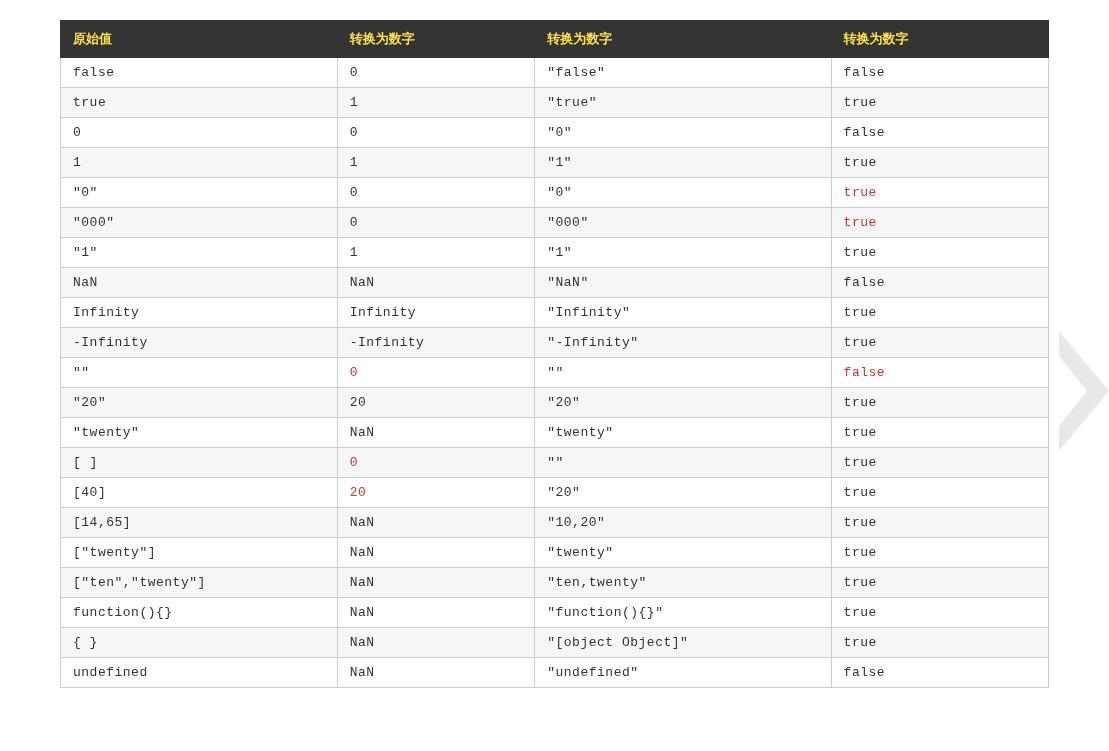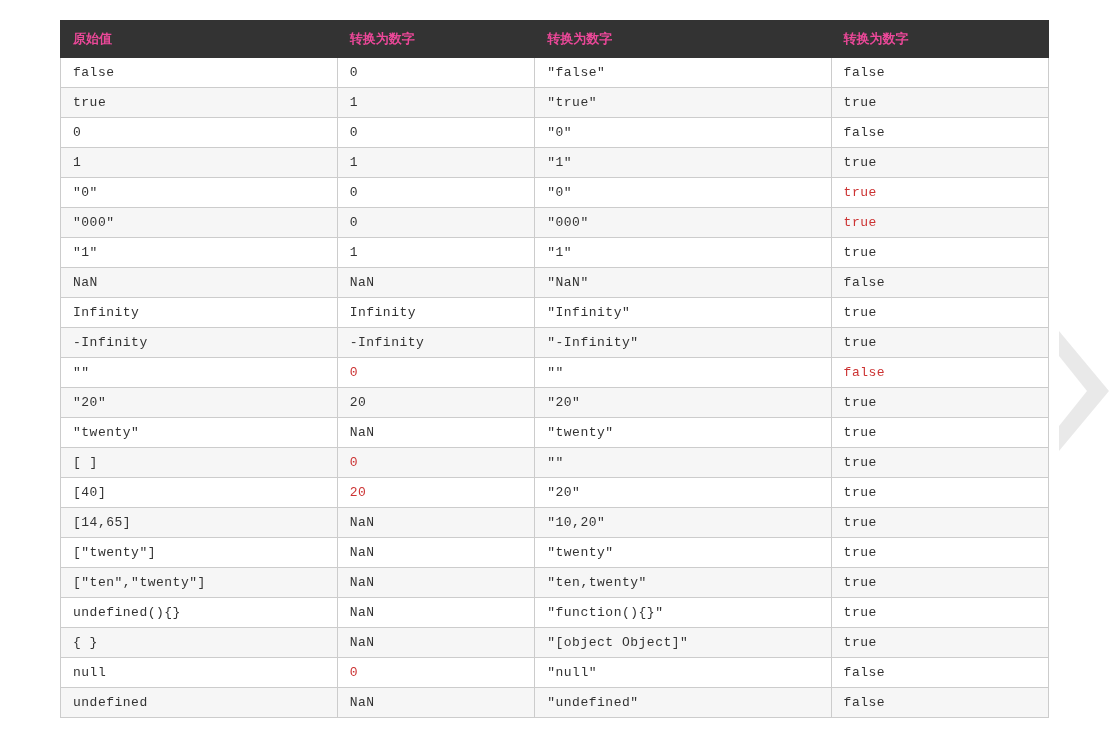--- a/index.html
+++ b/index.html
@@ -17,21 +17,21 @@
     padding: 20px 60px 30px 60px;
     position: relative;
   }
   table {
     width: 100%;
     border-collapse: collapse;
     table-layout: fixed;
   }
   thead th {
     background: #333333;
-    color: #ec4899;
+    color: #fde047;
     font-weight: bold;
     text-align: left;
     padding: 9px 12px;
     font-size: 13px;
     border: 1px solid #333;
   }
   tbody td {
     border: 1px solid #cccccc;
     padding: 6px 12px;
     color: #333;
@@ -185,36 +185,30 @@
           <td class="mono">"twenty"</td>
           <td class="mono">true</td>
         </tr>
         <tr>
           <td class="mono">["ten","twenty"]</td>
           <td class="mono">NaN</td>
           <td class="mono">"ten,twenty"</td>
           <td class="mono">true</td>
         </tr>
         <tr>
-          <td class="mono">undefined(){}</td>
+          <td class="mono">function(){}</td>
           <td class="mono">NaN</td>
           <td class="mono">"function(){}"</td>
           <td class="mono">true</td>
         </tr>
         <tr>
           <td class="mono">{ }</td>
           <td class="mono">NaN</td>
           <td class="mono">"[object Object]"</td>
           <td class="mono">true</td>
-        </tr>
-        <tr>
-          <td class="mono">null</td>
-          <td class="mono highlight">0</td>
-          <td class="mono">"null"</td>
-          <td class="mono">false</td>
         </tr>
         <tr>
           <td class="mono">undefined</td>
           <td class="mono">NaN</td>
           <td class="mono">"undefined"</td>
           <td class="mono">false</td>
         </tr>
       </tbody>
   </table>
 

